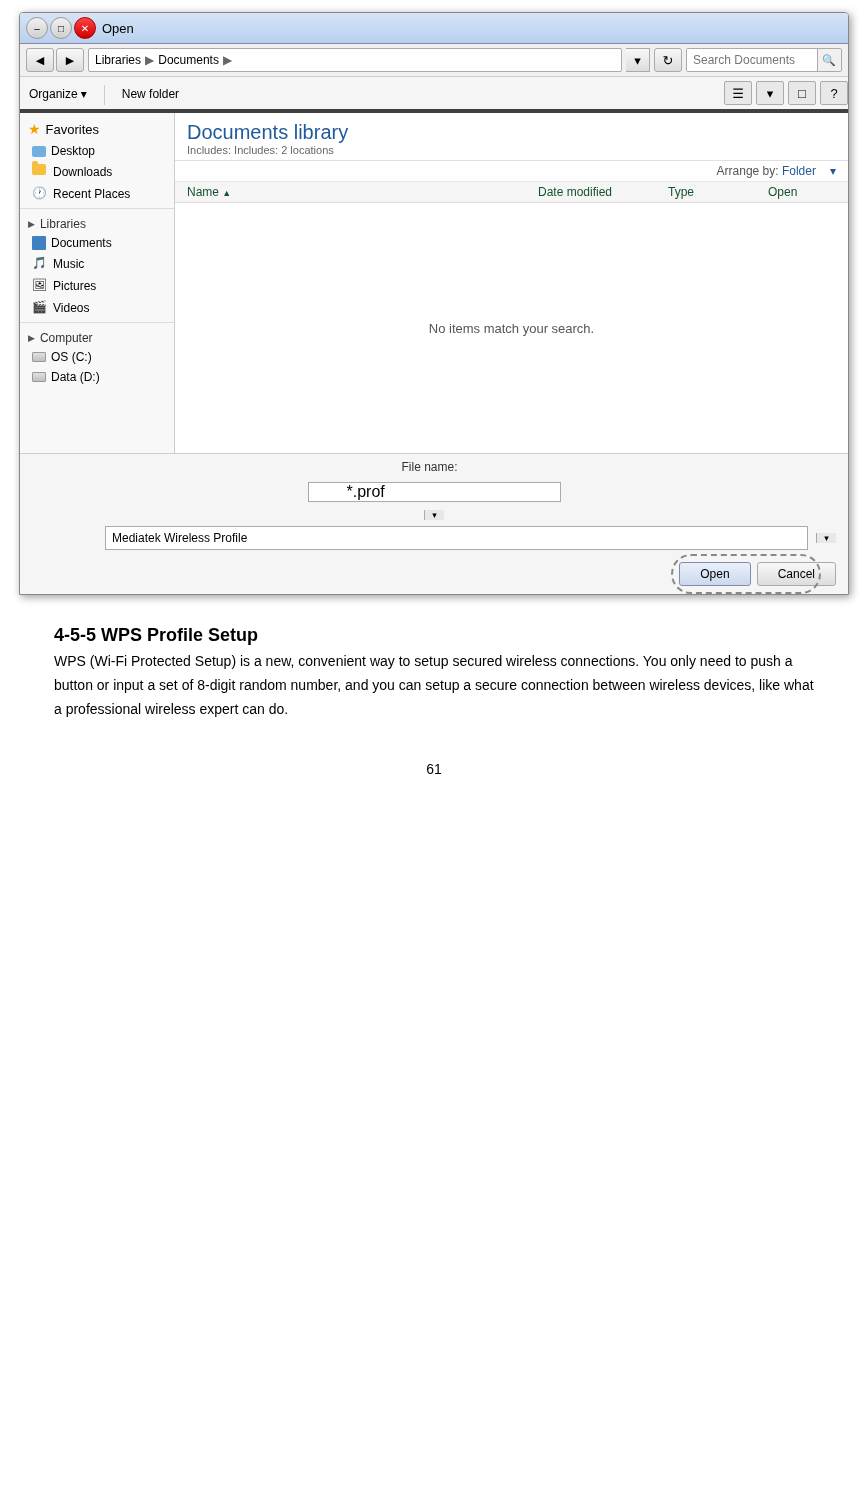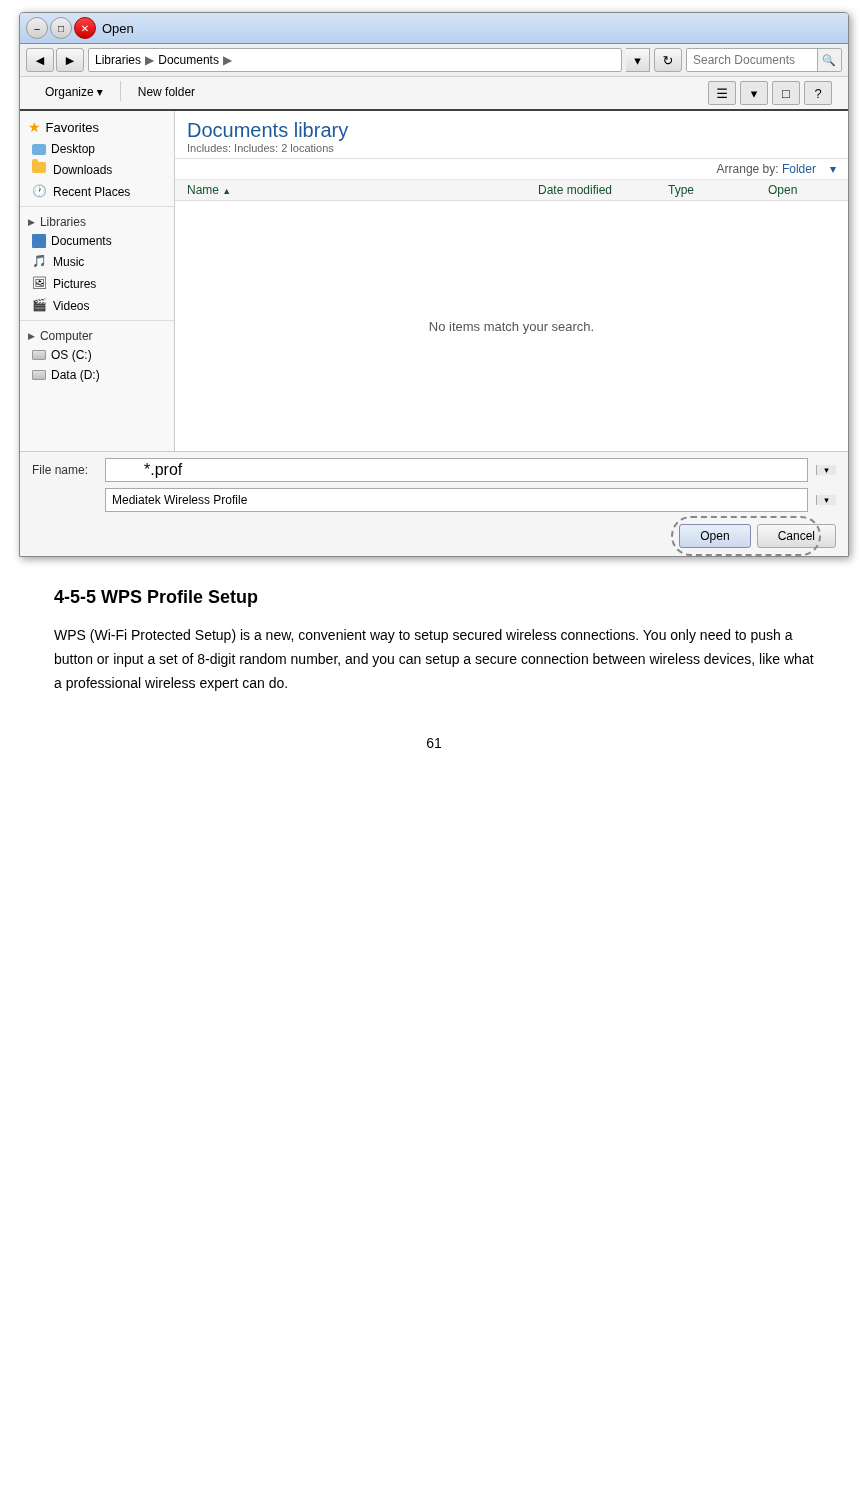--- a/index.html
+++ b/index.html
@@ -110,24 +110,24 @@
       background: #f0f0f0;
       border-left: 1px solid #aaa;
       display: flex; align-items: center; justify-content: center;
       cursor: pointer; font-size: 11px;
     }
 
     
     .toolbar {
       background: #f5f5f5;
       display: flex;
-      align-items: flex-start;
-      padding: 4px 16px;
+      align-items: flex-end;
+      padding: 4px 0;
       gap: 6px;
-      border-bottom: 2px solid #404040;
+      border-bottom: 4px solid #404040;
     }
     .toolbar-btn {
       display: flex; align-items: center; gap: 3px;
       padding: 3px 8px;
       background: transparent;
       border: 1px solid transparent;
       border-radius: 3px;
       cursor: pointer;
       font-size: 12px;
     }
@@ -222,20 +222,21 @@
 
     
     .bottom-bar {
       border-top: 1px solid #ccc;
       background: #f5f5f5;
     }
     .filename-row {
       display: flex; align-items: center;
       padding: 6px 12px;
       gap: 8px;
+      flex-direction: column;
     }
     .filename-label { font-size: 12px; color: #333; min-width: 65px; }
     .filename-input-wrap {
       flex: 1;
       display: flex; align-items: center;
       background: #fff;
       border: 1px solid #aaa;
       height: 24px;
     }
     .filename-input {
@@ -305,21 +306,21 @@
 
     
     .doc-body {
       width: 800px;
       margin: 30px auto 0;
       padding: 0 20px;
     }
     .section-heading {
       font-size: 18px;
       font-weight: bold;
-      margin-bottom: 16px;
+      margin-bottom: 4px;
     }
     .body-para {
       font-size: 14px;
       line-height: 1.7;
       margin-bottom: 16px;
     }
     .page-num {
       text-align: center;
       margin-top: 40px;
       font-size: 14px;

